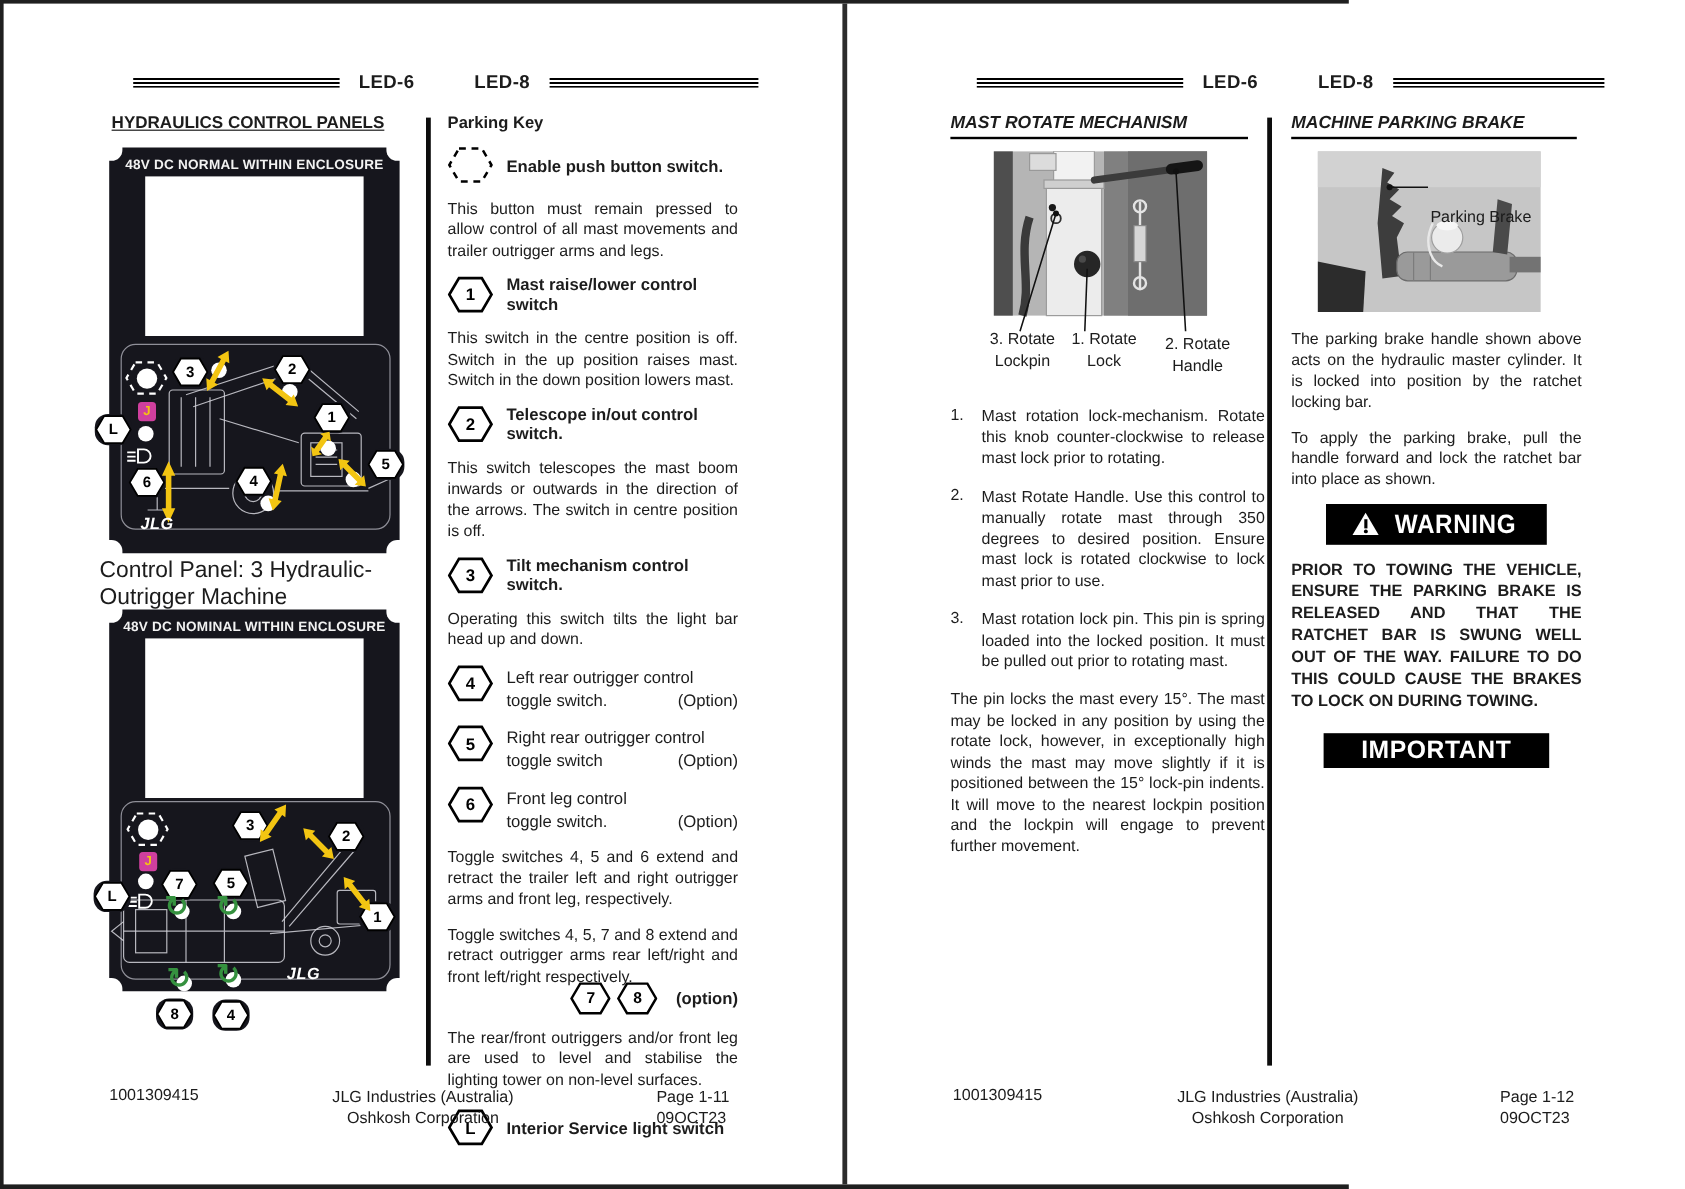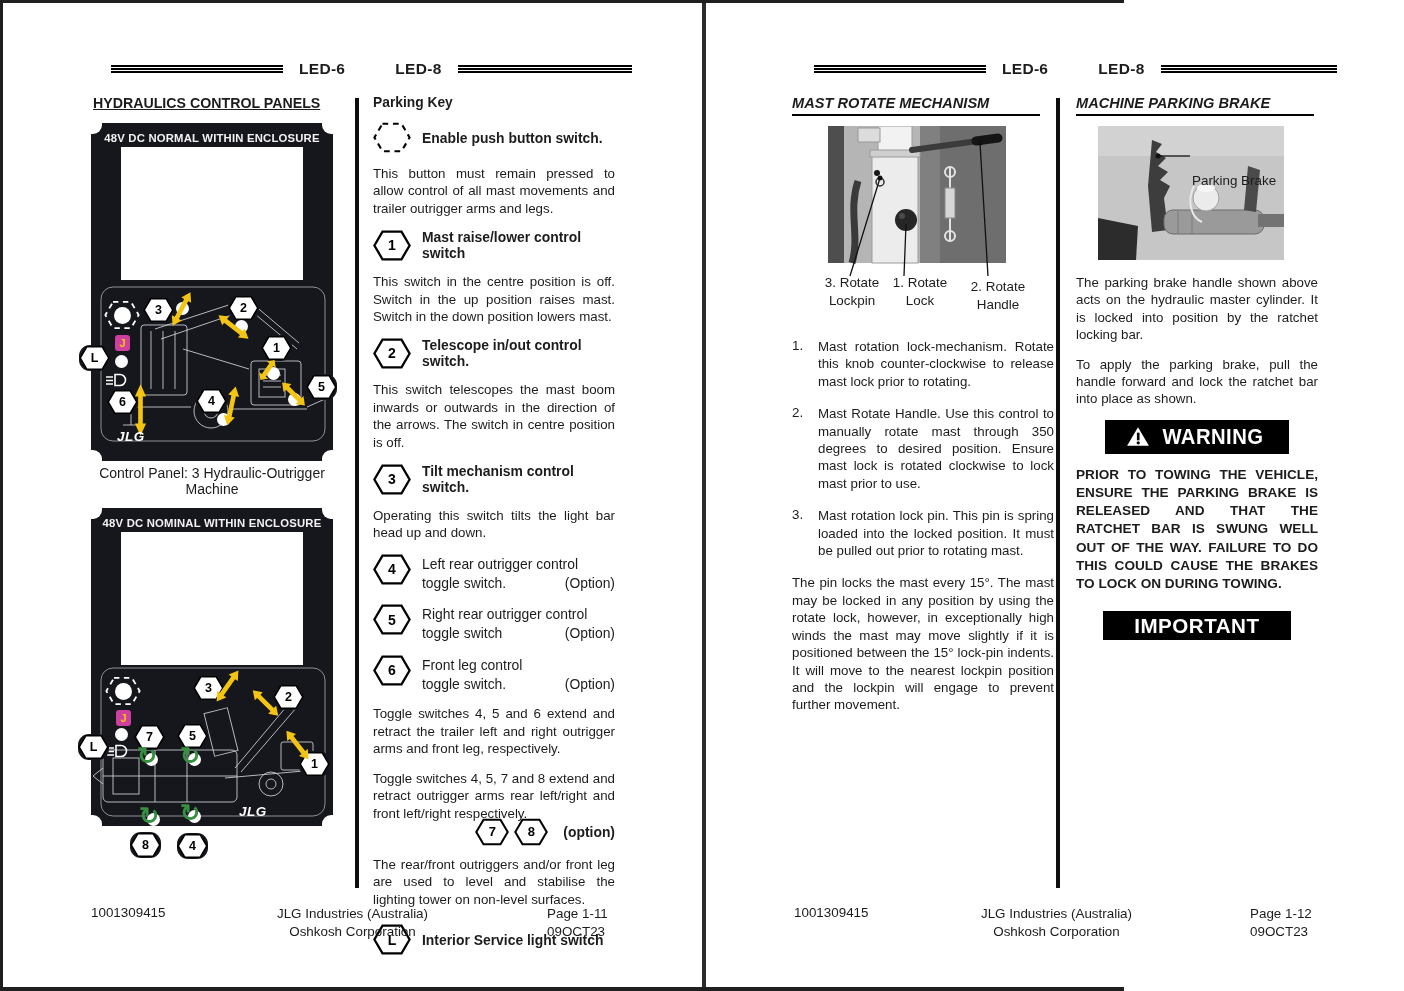--- a/index.html
+++ b/index.html
@@ -69,21 +69,21 @@
   .knob{position:absolute;width:13px;height:13px;border-radius:50%;background:#fff;}
   .enbtn{position:absolute;width:17px;height:17px;border-radius:50%;background:#fff;}
   .brand-chip{position:absolute;width:15px;height:16px;background:#cf3f9e;border-radius:3px;
               display:flex;align-items:center;justify-content:center;color:#f3c512;font-weight:bold;font-size:11px;}
   .jlg{position:absolute;color:#fff;font-weight:bold;font-style:italic;font-size:13.5px;letter-spacing:.5px;}
   .yarrow{position:absolute;width:13px;}
   .yarrow path{fill:#f3c512;}
   .garrow{position:absolute;color:#35913f;font-size:24px;font-weight:bold;line-height:1;}
   .lamp{position:absolute;width:25px;height:14px;}
   .lamp path{stroke:#fff;stroke-width:1.6;fill:none;}
-  .caption{position:absolute;left:-8px;width:258px;text-align:center;font-size:14px;}
+  .caption{position:absolute;left:-8px;width:258px;font-size:19px;}
 
   
   .photo-wrap{position:relative;}
   .photo-label{position:absolute;text-align:center;font-size:13.4px;line-height:1.35;}
   .mast-list{margin-top:14px;}
   .list-item{display:flex;margin:0 0 15px 0;}
   .list-item .ln{width:26px;flex:0 0 auto;font-size:13.3px;}
   .list-item .lt{flex:1;font-size:13.3px;line-height:1.31;text-align:justify;}
 
   .banner{background:#000;color:#fff;display:flex;align-items:center;justify-content:center;margin:12px auto;}

